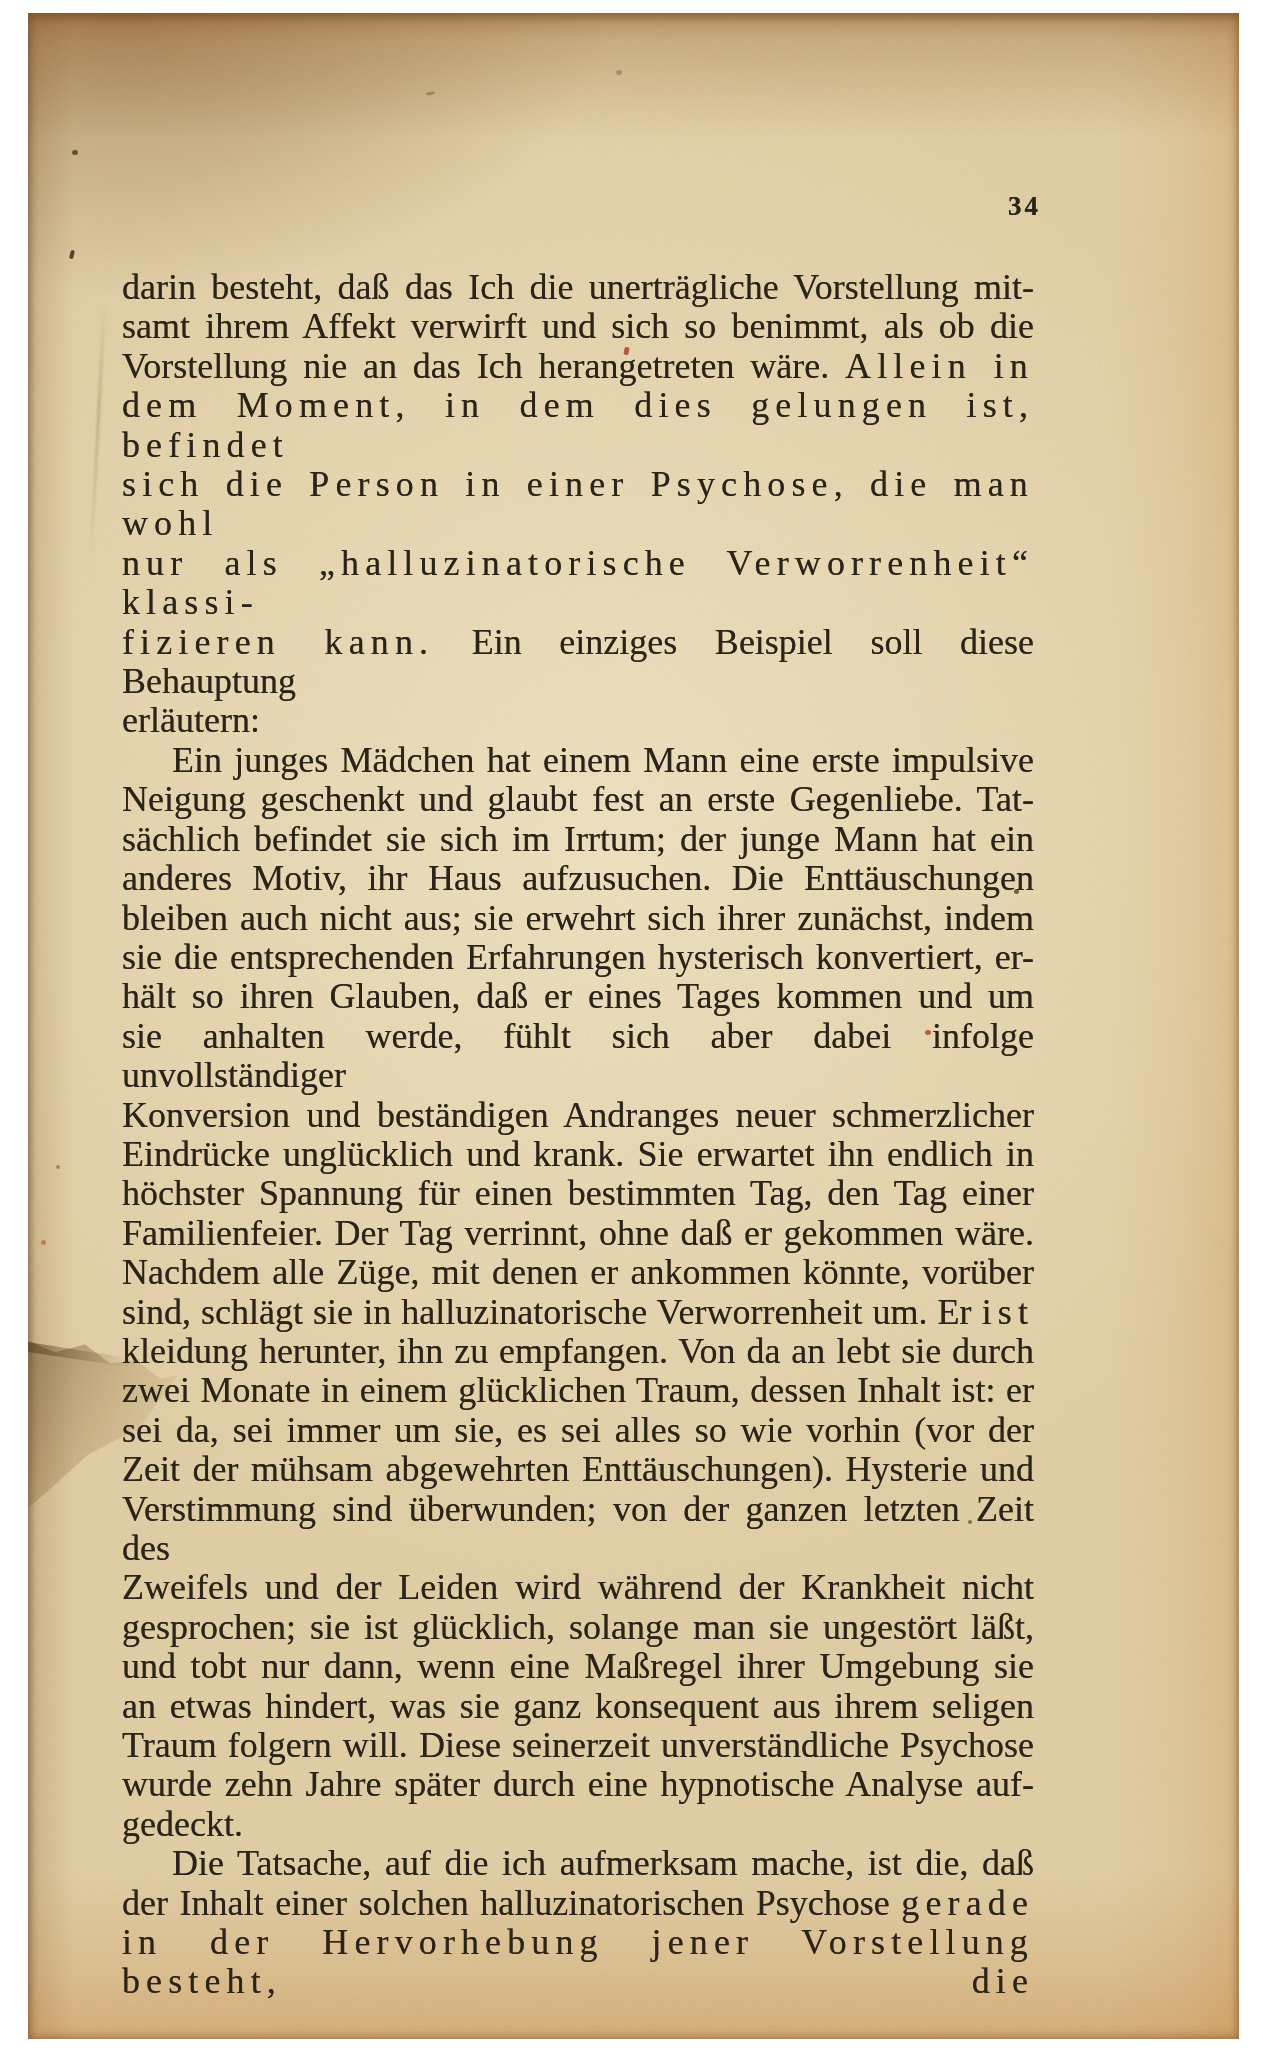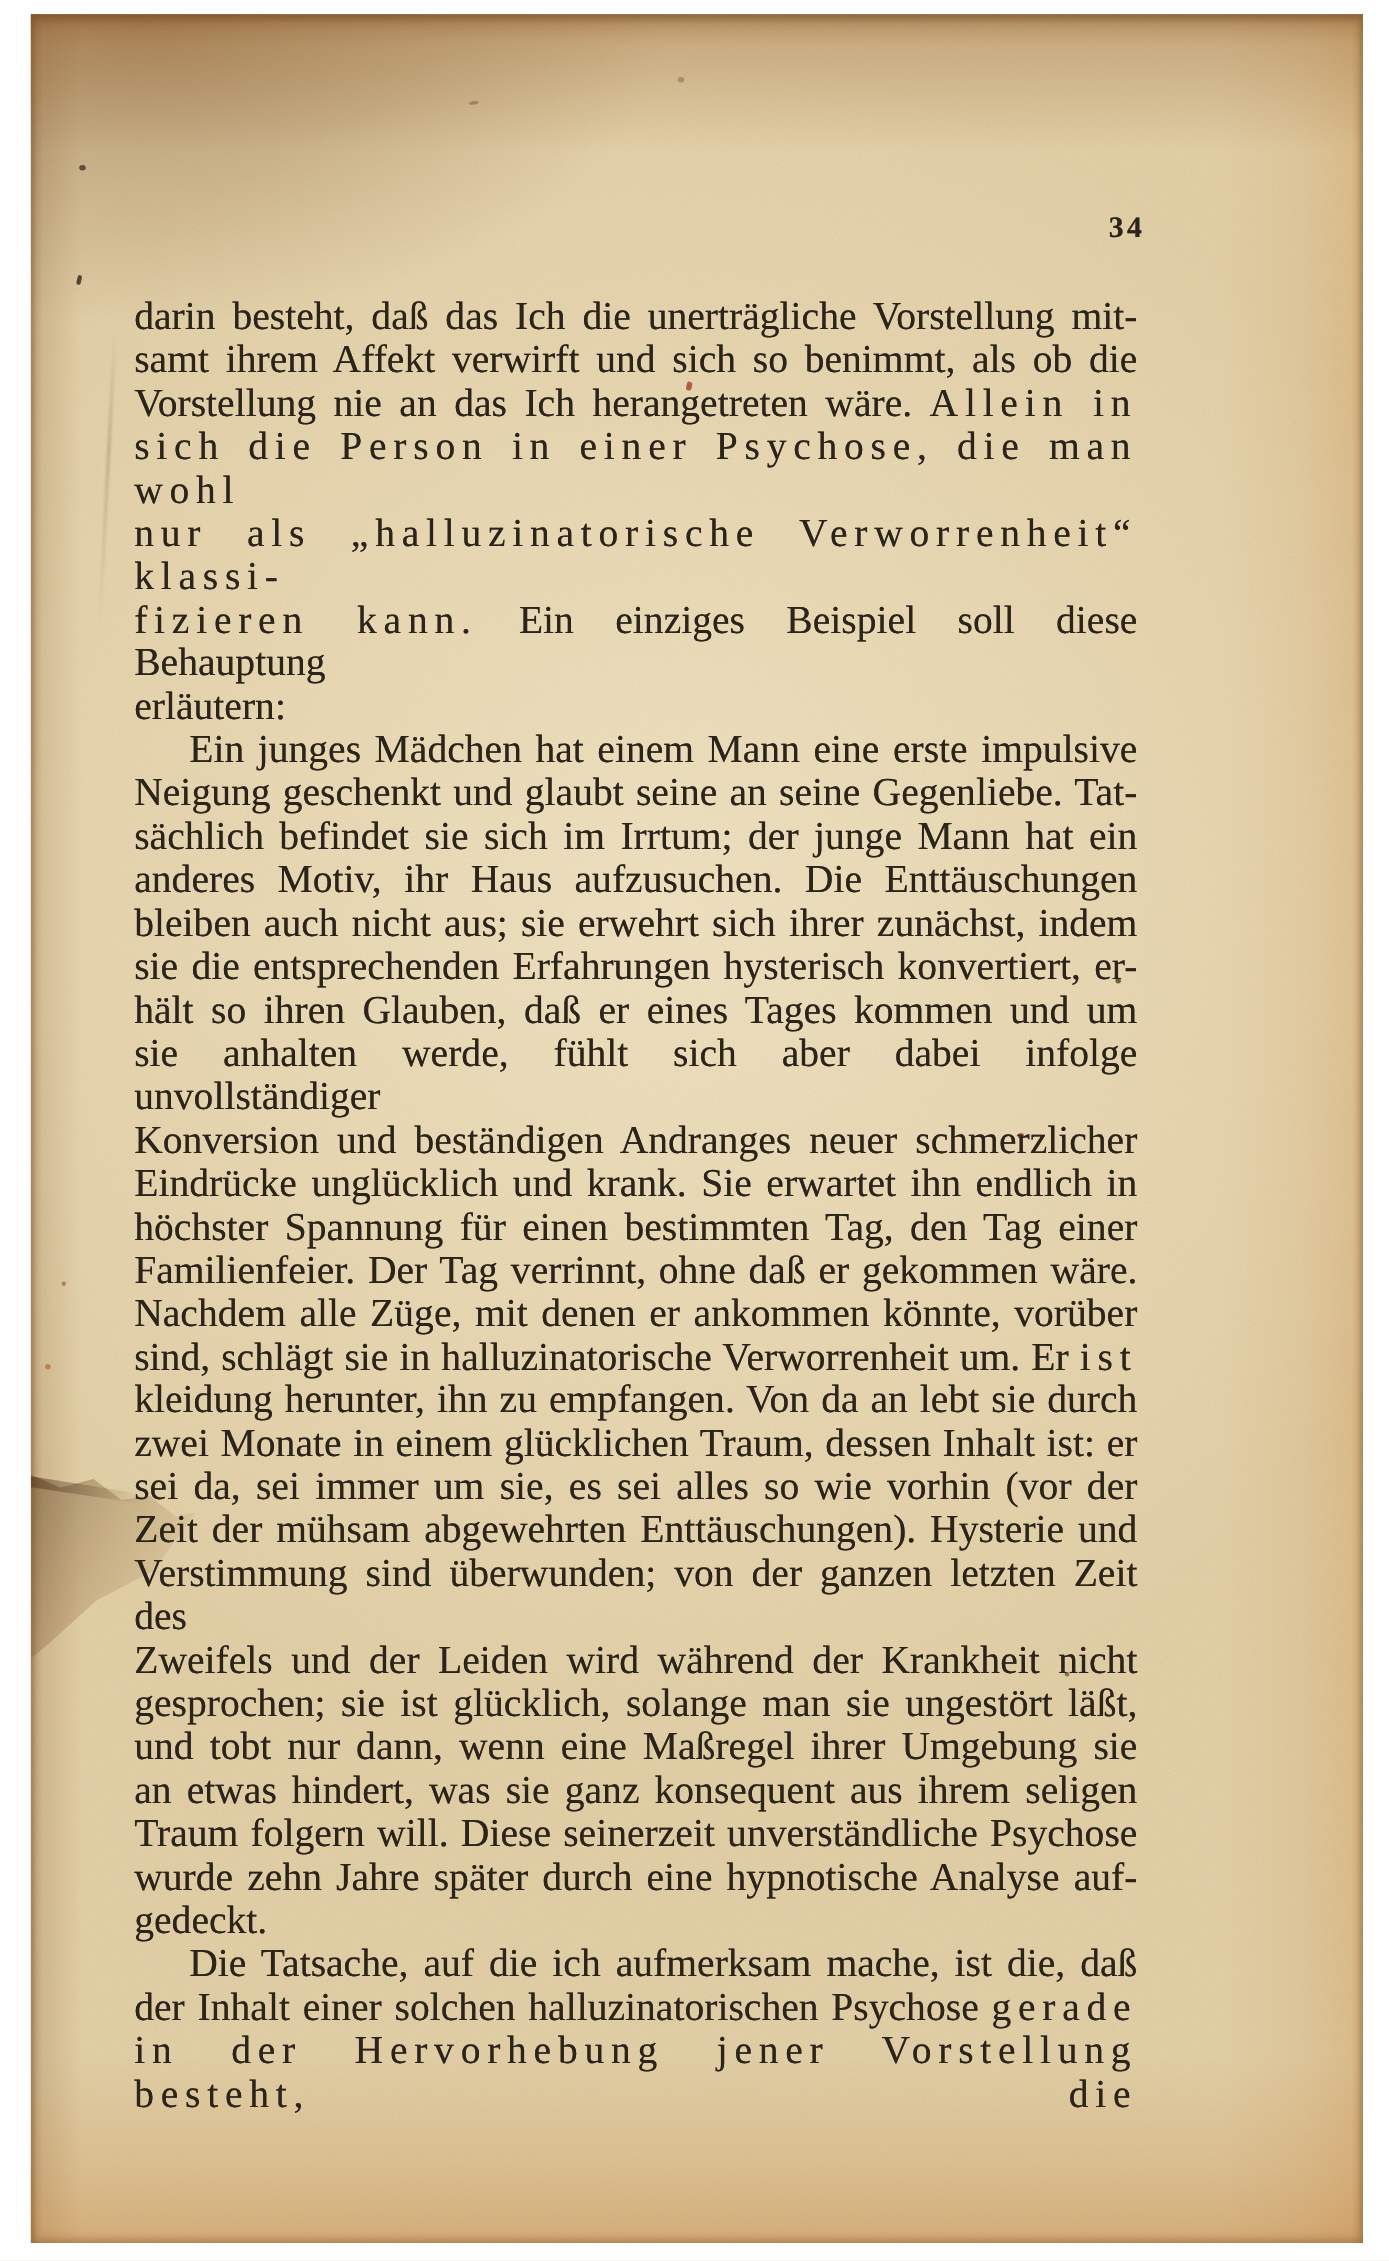--- a/index.html
+++ b/index.html
@@ -102,28 +102,29 @@
 <div class="speck s9"></div>
 <div class="speck s10"></div>
 
 <div class="pageno">34</div>
 
 <div class="textblock">
     <div class="para">
       <div class="line"><span class="seg">darin besteht, daß das Ich die unerträgliche Vorstellung mit-</span></div>
       <div class="line"><span class="seg">samt ihrem Affekt verwirft und sich so benimmt, als ob die</span></div>
       <div class="line"><span class="seg">Vorstellung nie an das Ich herangetreten wäre. </span><span class="seg em">Allein in</span></div>
+      <div class="line"><span class="seg em">dem Moment, in dem dies gelungen ist, befindet</span></div>
       <div class="line"><span class="seg em">sich die Person in einer Psychose, die man wohl</span></div>
       <div class="line"><span class="seg em">nur als „halluzinatorische Verworrenheit“ klassi-</span></div>
       <div class="line"><span class="seg em">fizieren kann.</span><span class="seg"> Ein einziges Beispiel soll diese Behauptung</span></div>
       <div class="line endline"><span class="seg">erläutern:</span></div>
     </div>
     <div class="para">
       <div class="line indent"><span class="seg">Ein junges Mädchen hat einem Mann eine erste impulsive</span></div>
-      <div class="line"><span class="seg">Neigung geschenkt und glaubt seine an seine Gegenliebe. Tat-</span></div>
+      <div class="line"><span class="seg">Neigung geschenkt und glaubt fest an erste Gegenliebe. Tat-</span></div>
       <div class="line"><span class="seg">sächlich befindet sie sich im Irrtum; der junge Mann hat ein</span></div>
       <div class="line"><span class="seg">anderes Motiv, ihr Haus aufzusuchen. Die Enttäuschungen</span></div>
       <div class="line"><span class="seg">bleiben auch nicht aus; sie erwehrt sich ihrer zunächst, indem</span></div>
       <div class="line"><span class="seg">sie die entsprechenden Erfahrungen hysterisch konvertiert, er-</span></div>
       <div class="line"><span class="seg">hält so ihren Glauben, daß er eines Tages kommen und um</span></div>
       <div class="line"><span class="seg">sie anhalten werde, fühlt sich aber dabei infolge unvollständiger</span></div>
       <div class="line"><span class="seg">Konversion und beständigen Andranges neuer schmerzlicher</span></div>
       <div class="line"><span class="seg">Eindrücke unglücklich und krank. Sie erwartet ihn endlich in</span></div>
       <div class="line"><span class="seg">höchster Spannung für einen bestimmten Tag, den Tag einer</span></div>
       <div class="line"><span class="seg">Familienfeier. Der Tag verrinnt, ohne daß er gekommen wäre.</span></div>

